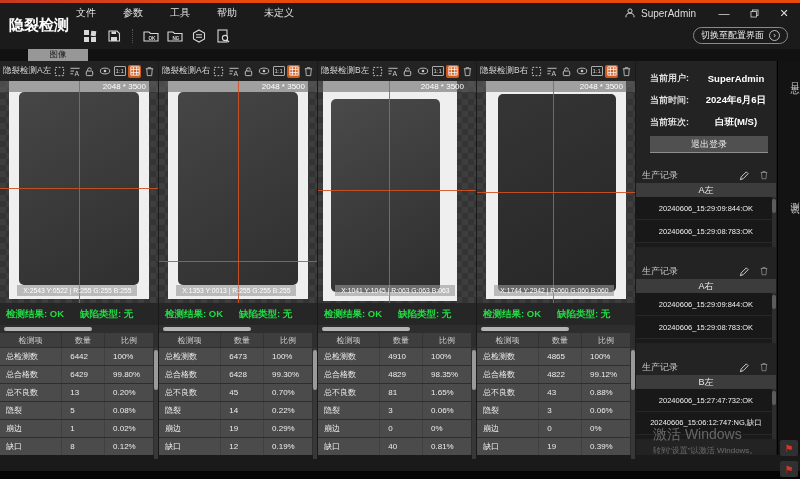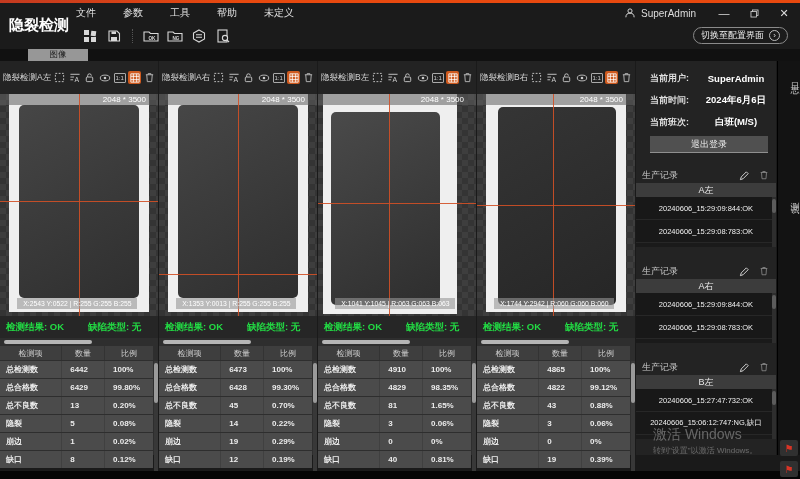--- a/index.html
+++ b/index.html
@@ -37,21 +37,21 @@
   
   .tabbar { position:absolute; left:0; top:49px; width:800px; height:12px; background:#111; z-index:20; }
   .tab-active { position:absolute; left:28px; top:0; width:60px; height:12px; background:#979797;
     color:#1c1c1c; font-size:8.5px; display:flex; align-items:center; justify-content:center; }
 
   
   .main { position:absolute; left:0; top:61px; width:800px; height:394px; }
   .panel { position:absolute; top:0; height:394px; width:158px; background:#2e2e2e; }
   .p0{left:0} .p1{left:159px} .p2{left:318px} .p3{left:477px}
 
-  .p-header { height:33px; background:#232323; display:flex; align-items:center; padding:0 3px; gap:2px; }
+  .p-header { height:20px; background:#232323; display:flex; align-items:center; padding:0 3px; gap:2px; }
   .p-title { font-size:8.5px; color:#d5d5d5; margin-right:auto; white-space:nowrap; }
   .ph-ic { width:13px; height:13px; display:flex; align-items:center; justify-content:center; flex:none; }
   .i-11 { font-size:6px; color:#ccc; border:1px solid #aaa; padding:0 1px; line-height:8px; border-radius:1px; }
   .grid-active { background:#cf5a1e; border-radius:2px; }
 
   .p-image { position:relative; height:222px; overflow:hidden; background-color:#343434;
     background-image:
       linear-gradient(45deg,#3e3e3e 25%,transparent 25%,transparent 75%,#3e3e3e 75%),
       linear-gradient(45deg,#3e3e3e 25%,transparent 25%,transparent 75%,#3e3e3e 75%);
     background-size:12px 12px; background-position:0 0,6px 6px; }
@@ -64,30 +64,30 @@
   .p2 .panel-rect{left:8%;right:23%;top:8%;bottom:5%;background:linear-gradient(150deg,#4a4a4a,#2e2e2e)}
   .p3 .panel-rect{left:13%;right:12%;top:6%;bottom:5%;background:linear-gradient(150deg,#353535,#262626)}
   .res-strip { position:absolute; left:0; right:0; top:0; height:11px; background:rgba(95,95,95,.55);
     color:#fff; font-size:8px; text-align:right; padding-right:12px; line-height:11px; z-index:3; }
   .cross-v { position:absolute; top:0; bottom:0; width:1px; background:rgba(210,80,38,.9); z-index:4; }
   .cross-h { position:absolute; left:0; right:0; height:1px; background:rgba(210,80,38,.9); z-index:4; }
   .coord-strip { position:absolute; left:11%; right:13%; bottom:7px; height:11px;
     background:rgba(150,150,150,.6); color:#fff; font-size:6.8px; text-align:center;
     line-height:11px; white-space:nowrap; overflow:hidden; z-index:5; }
 
-  .p-result { height:22px; background:#262626; display:flex; align-items:center; gap:24px; padding-left:6px; }
+  .p-result { height:22px; background:#262626; display:flex; align-items:center; gap:16px; padding-left:6px; }
   .p-result span { color:#22dd44; font-size:9.5px; font-weight:bold; white-space:nowrap; }
   .p-hscroll { position:relative; height:8px; }
   .hbar { position:absolute; left:4px; top:2px; width:88px; height:4px; background:#b5b5b5; border-radius:2px; }
 
   .p-table { position:relative; height:126px; padding-right:5px; }
   .t-head { height:14px; background:#3e3e3e; display:flex; margin-bottom:1px; }
   .t-head span { font-size:8px; color:#cfcfcf; display:flex; align-items:center; justify-content:center; }
   .tc1{width:40%} .tc2{width:28%; border-left:1px solid #333;} .tc3{width:32%; border-left:1px solid #333;}
-  .t-row { height:17px; background:#4b4b4b; display:flex; margin-bottom:1px;font-weight:bold; }
+  .t-row { height:17px; background:#4b4b4b; display:flex; margin-bottom:1px; }
   .t-row span { font-size:8px; color:#ececec; display:flex; align-items:center; white-space:nowrap; overflow:hidden; }
   .t-row .tc1 { padding-left:6px; }
   .t-row .tc2,.t-row .tc3 { padding-left:8px; border-left:1px solid #404040; }
   .v-scroll { position:absolute; right:0; top:15px; bottom:0; width:4px; background:#383838; }
   .v-thumb { position:absolute; top:2px; left:0; width:4px; height:40px; background:#9a9a9a; border-radius:2px; }
 
   
   .sidebar { position:absolute; left:636px; top:0; width:140px; height:394px; background:#232323; overflow:hidden; }
   .info { padding:6px 10px 0 14px; height:90px; }
   .info-row { height:22px; display:flex; align-items:center; }

